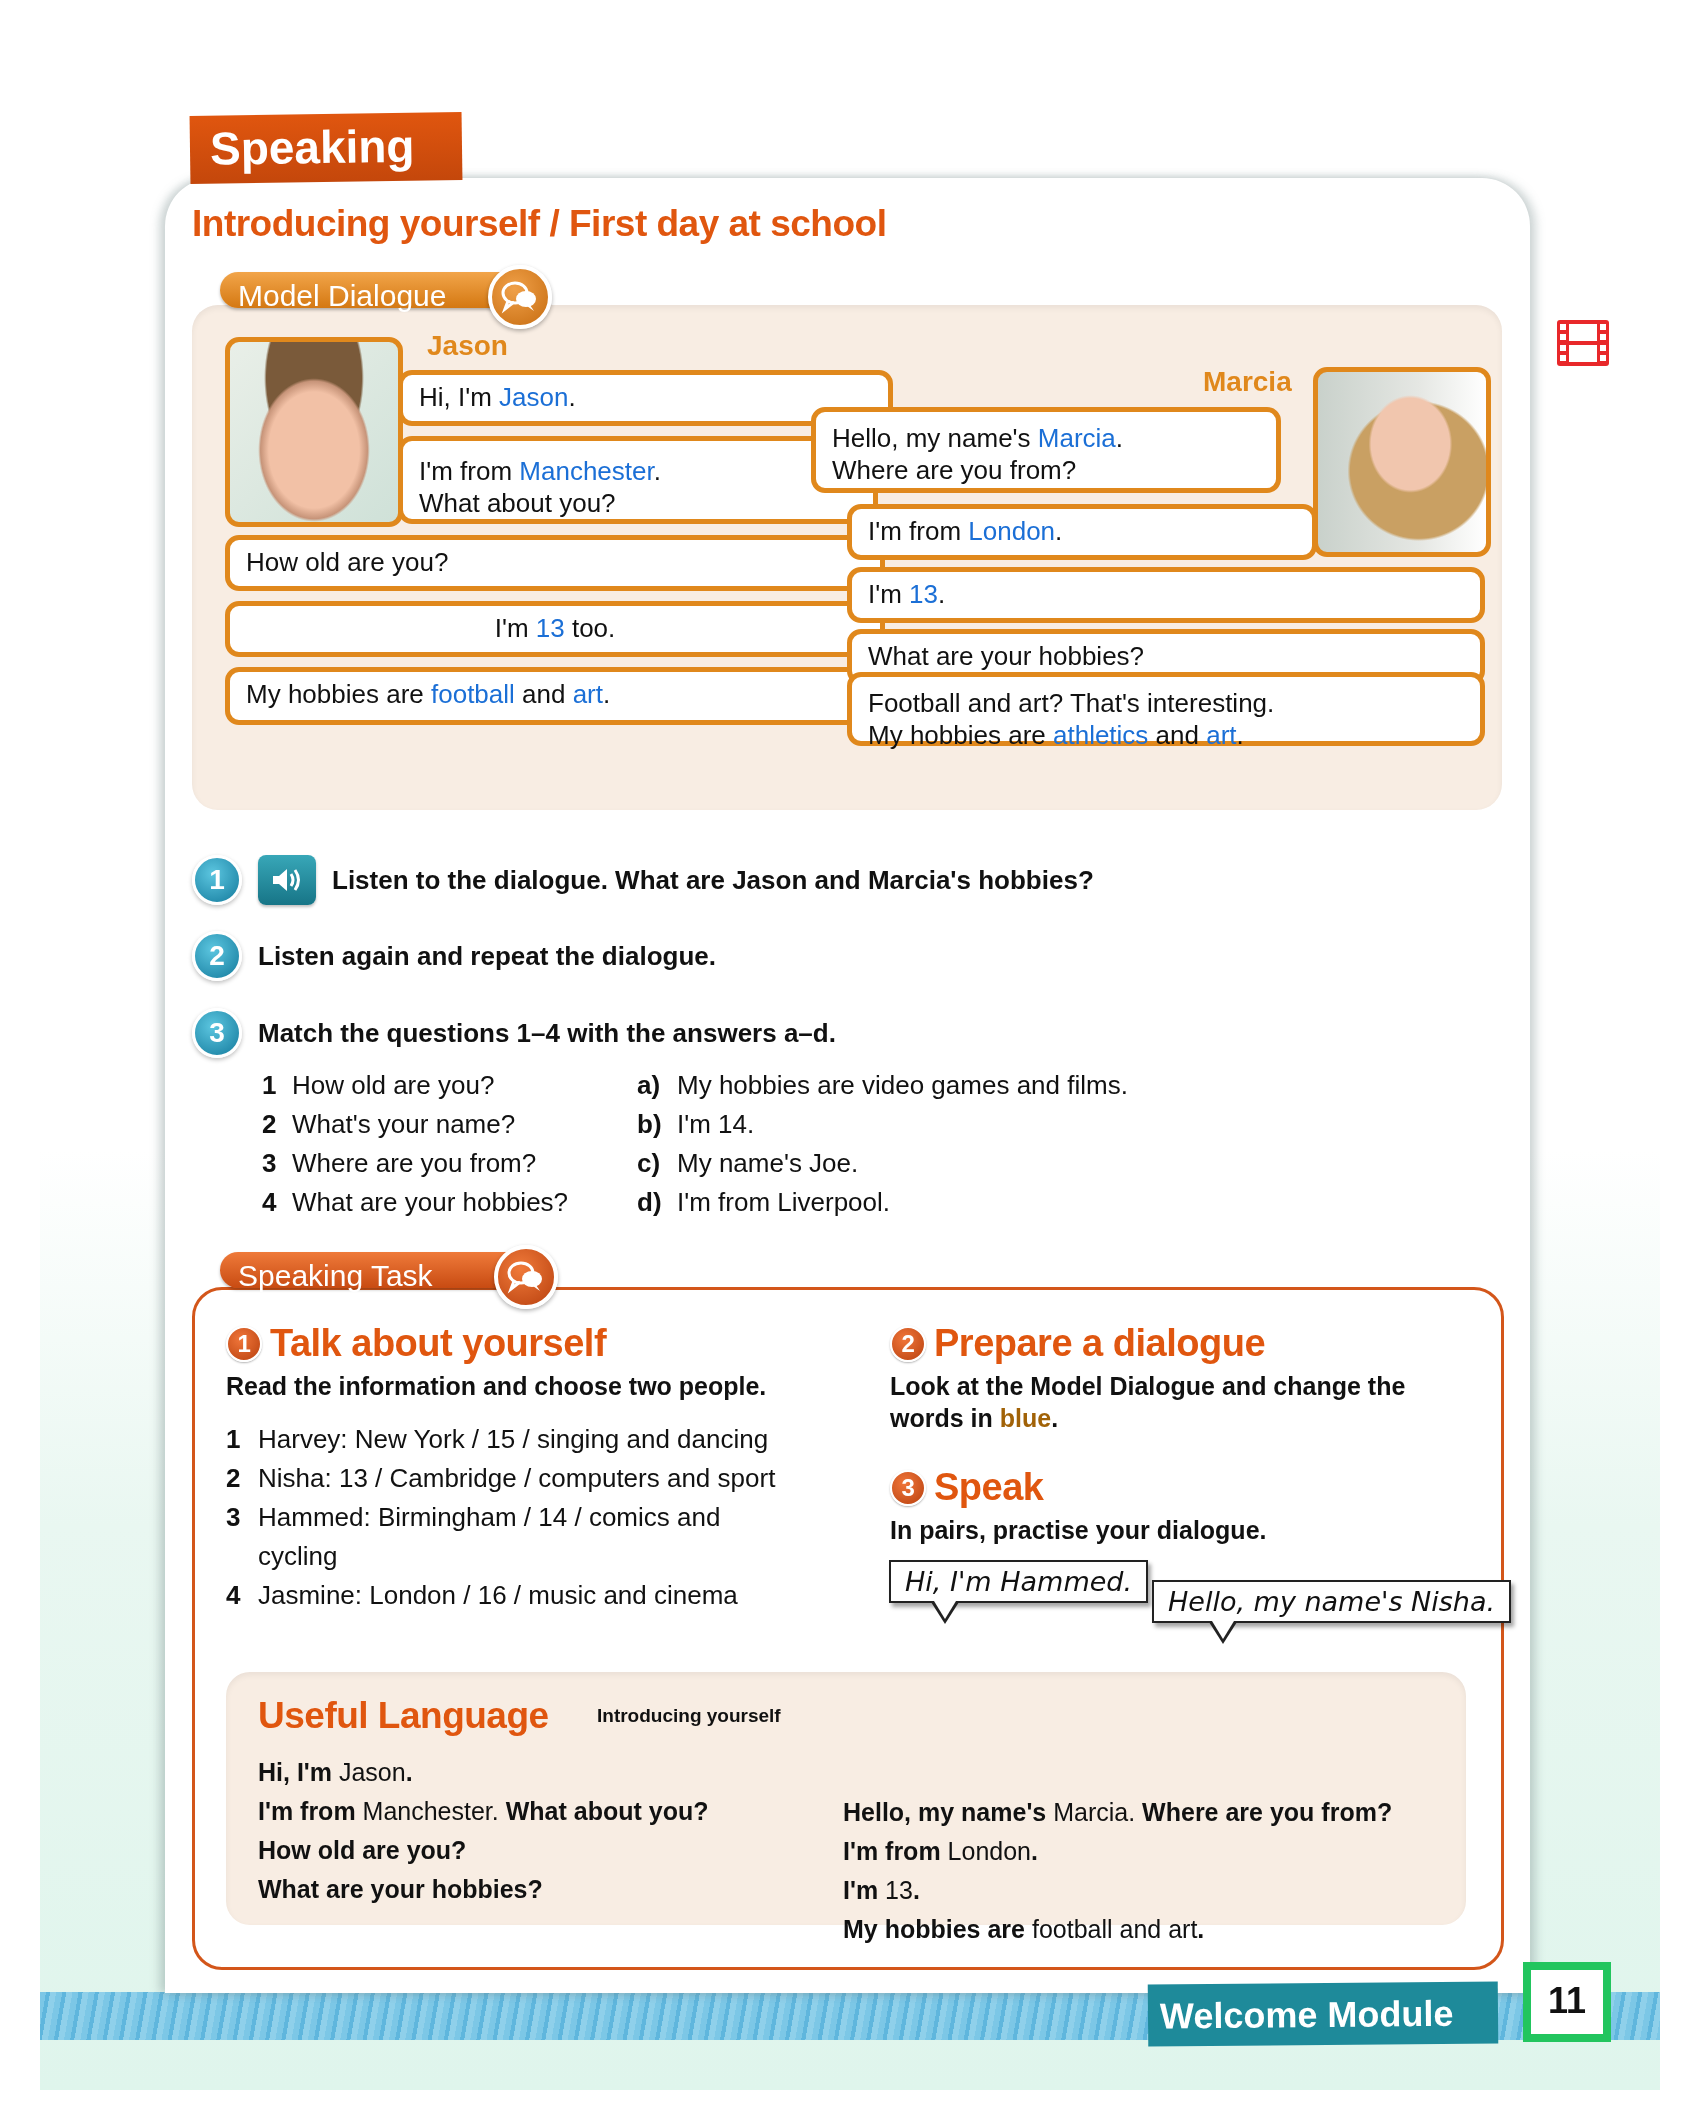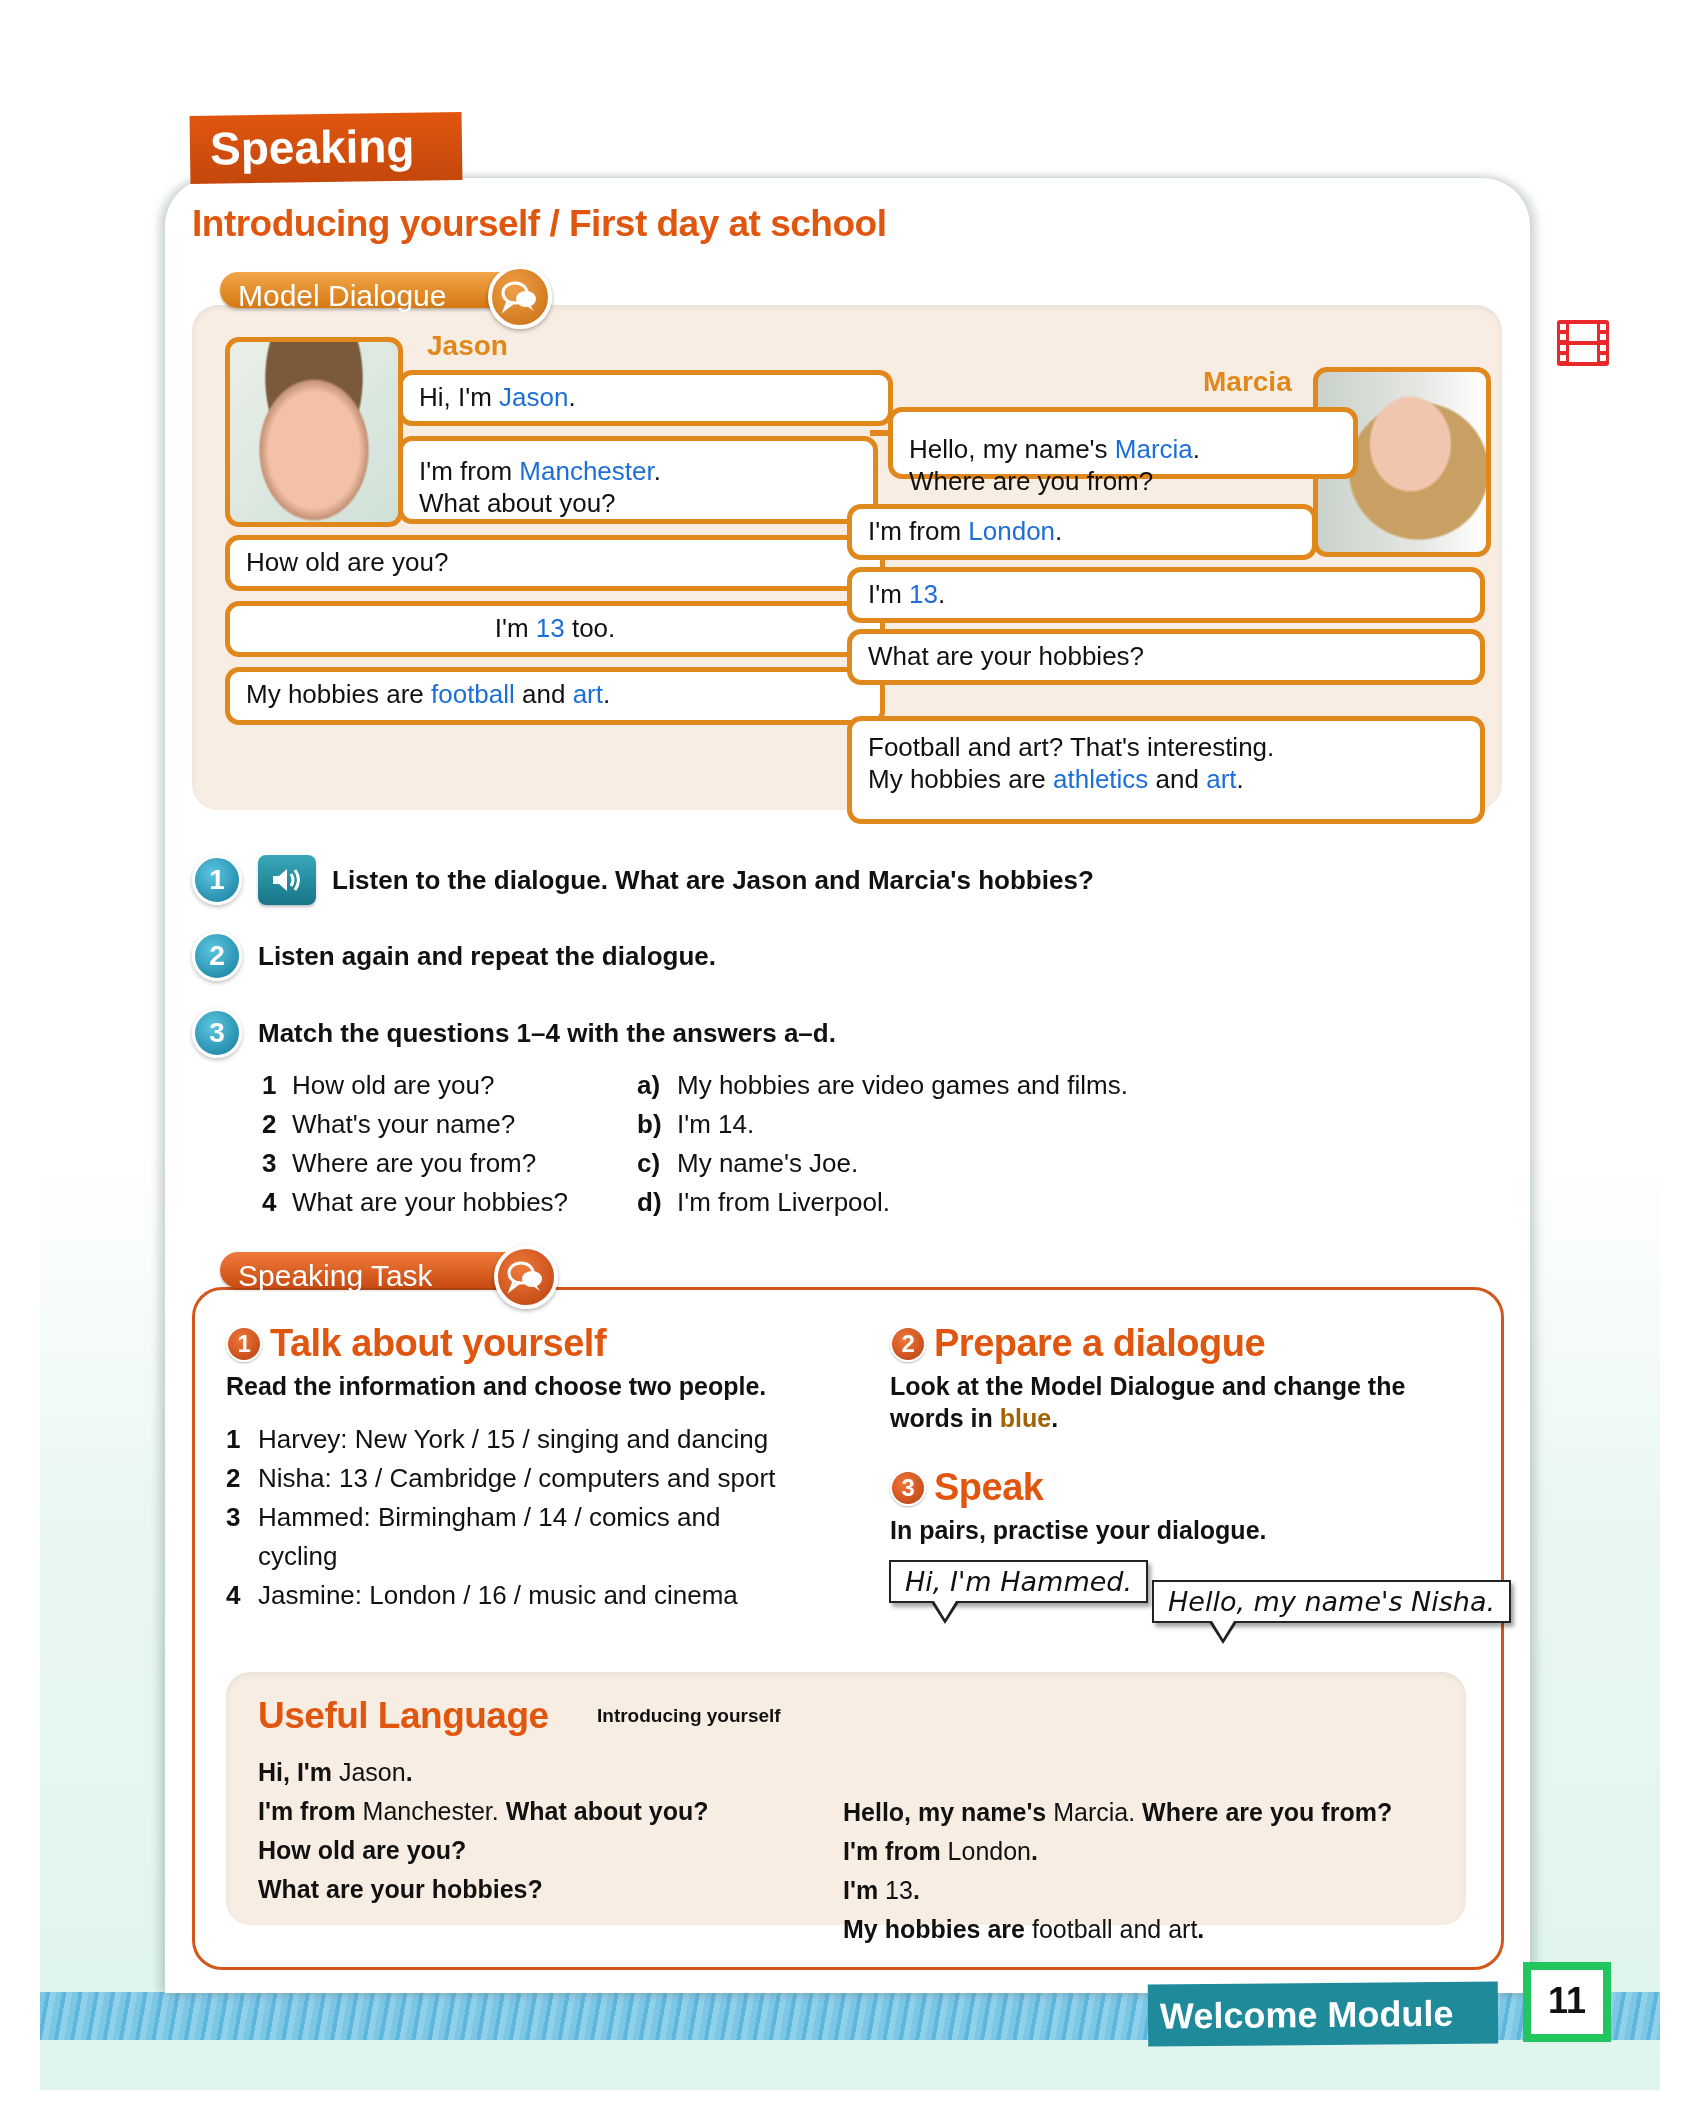--- a/index.html
+++ b/index.html
@@ -148,33 +148,33 @@
 <div class="line" style="left:225px;top:535px;width:660px;height:56px;">
   <span>How old are you?</span>
 </div>
 <div class="line" style="left:225px;top:601px;width:660px;height:56px;text-align:center;">
   <span>I'm </span><span class="hl">13</span><span> too.</span>
 </div>
 <div class="line" style="left:225px;top:667px;width:660px;height:58px;">
   <span>My hobbies are </span><span class="hl">football</span><span> and </span><span class="hl">art</span><span>.</span>
 </div>
 
-<div class="line" style="left:888px;top:407px;width:470px;height:72px;padding-top:21px;">
+<div class="line" style="left:811px;top:407px;width:470px;height:86px;padding-top:10px;">
   <span>Hello, my name's </span><span class="hl">Marcia</span><span>.</span><br><span>Where are you from?</span>
 </div>
 <div class="line" style="left:847px;top:504px;width:470px;height:56px;">
   <span>I'm from </span><span class="hl">London</span><span>.</span>
 </div>
 <div class="line" style="left:847px;top:567px;width:638px;height:56px;">
   <span>I'm </span><span class="hl">13</span><span>.</span>
 </div>
 <div class="line" style="left:847px;top:629px;width:638px;height:56px;">
   <span>What are your hobbies?</span>
 </div>
-<div class="line" style="left:847px;top:716px;width:638px;height:108px;padding-top:10px;">
+<div class="line" style="left:847px;top:672px;width:638px;height:74px;padding-top:10px;">
   <span>Football and art? That's interesting.</span><br><span>My hobbies are </span><span class="hl">athletics</span><span> and </span><span class="hl">art</span><span>.</span>
 </div>
 
 <div class="ex-row" style="left:192px;top:855px;">
   <div class="num-badge">1</div>
   <div class="audio-btn">
     <svg width="34" height="28" viewBox="0 0 34 28">
         <path d="M3 10 h6 l8 -7 v22 l-8 -7 h-6 z" fill="#fff"></path>
         <path d="M21 8 q4 6 0 12" stroke="#fff" stroke-width="3" fill="none"></path>
         <path d="M25 4 q7 10 0 20" stroke="#fff" stroke-width="3" fill="none"></path>

